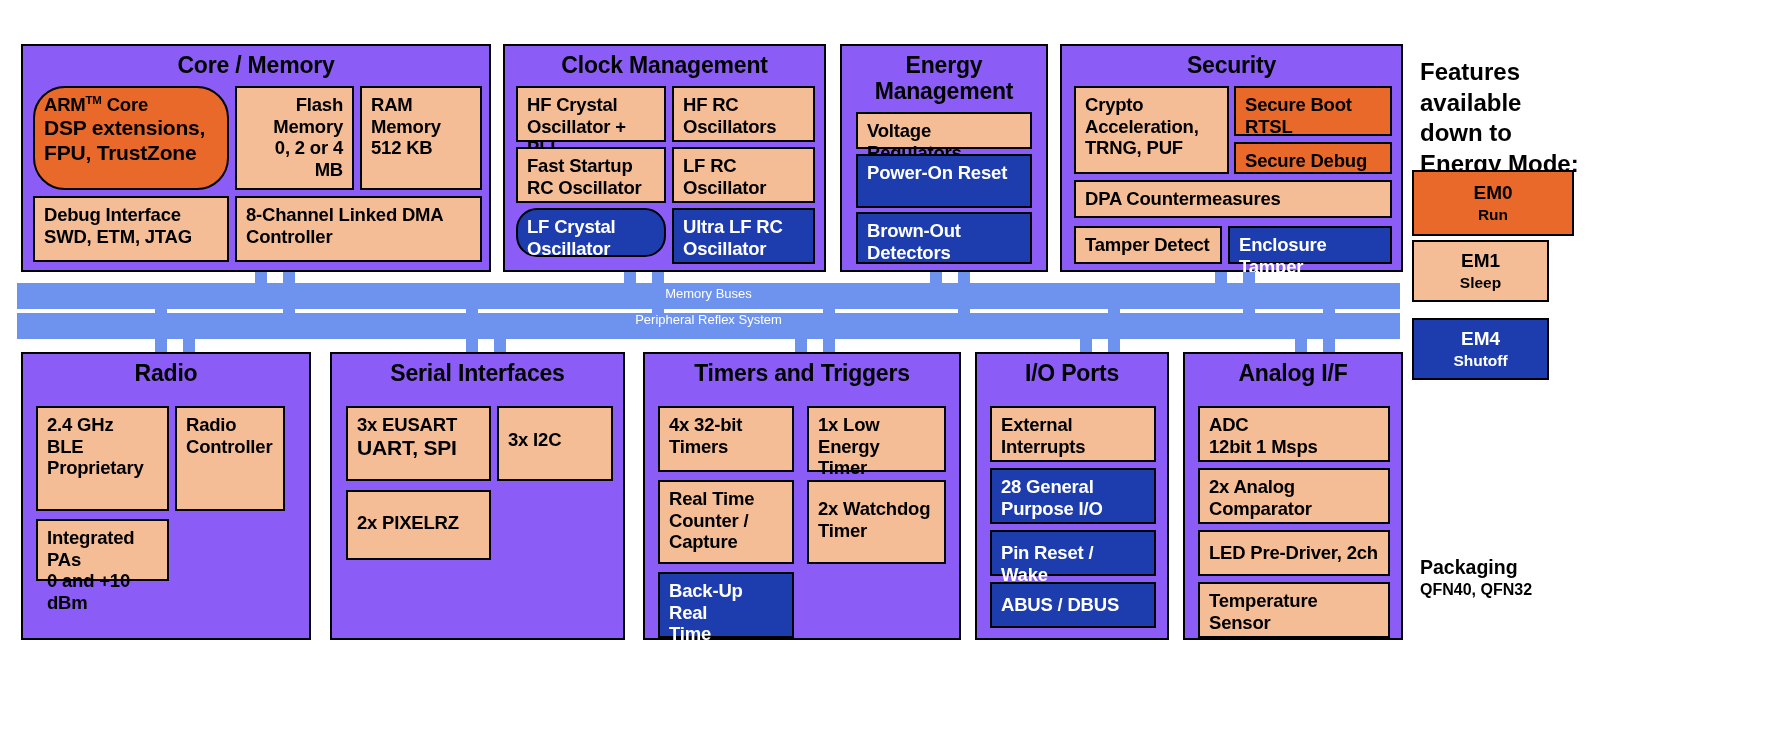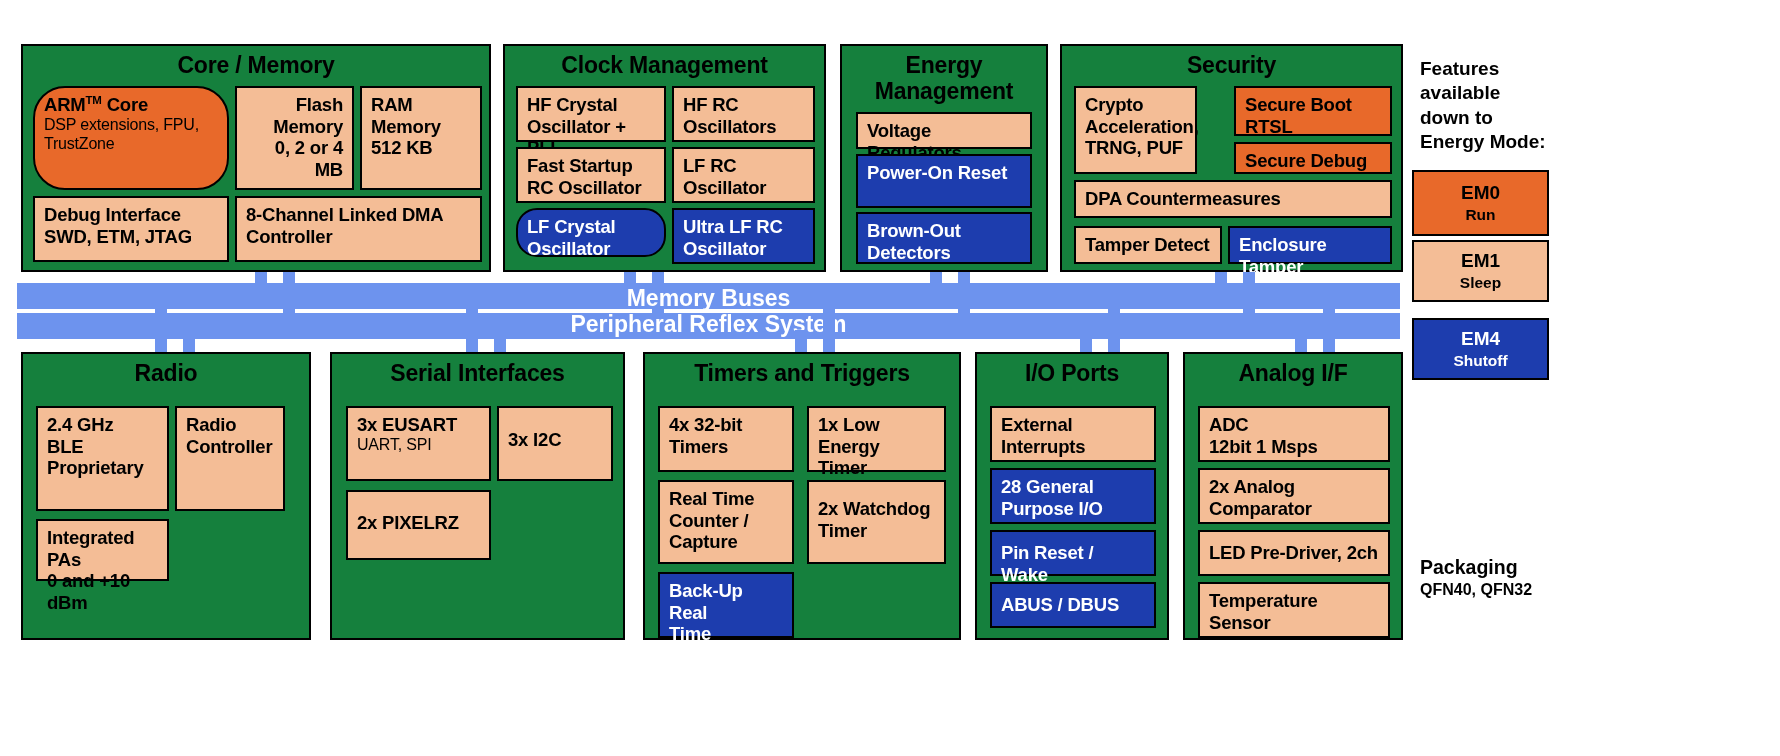--- a/index.html
+++ b/index.html
@@ -11,21 +11,21 @@
     width: 1780px;
     height: 756px;
     font-family: "Liberation Sans", sans-serif;
     position: relative;
     overflow: hidden;
   }
 
   
   .group {
     position: absolute;
-    background: #15803d;
+    background: #8b5cf6;
     border: 2px solid #000000;
     box-sizing: border-box;
   }
   .group-title {
     text-align: center;
     font-weight: bold;
     font-size: 23px;
     color: #000;
     line-height: 1.12;
     padding-top: 7px;
@@ -37,51 +37,51 @@
     padding: 6px 9px;
     font-weight: bold;
     font-size: 18.5px;
     line-height: 1.17;
     color: #000;
     position: absolute;
     letter-spacing: -0.2px;
   }
   .cell .sub {
     display: block;
-    font-size: 16px;
-    font-weight: normal;
+    font-size: 21px;
+    font-weight: bold;
     line-height: 1.18;
   }
   .em0  { background: #e8692a; color: #000; }
   .em1  { background: #f4bd96; color: #000; }
   .em4  { background: #1d3dae; color: #ffffff; }
 
   
   .bus {
     position: absolute;
     background: #6d93ee;
   }
   .bus-label {
     position: absolute;
     color: #ffffff;
-    font-weight: bold;
-    font-size: 23px;
+    font-weight: normal;
+    font-size: 13px;
     text-align: center;
     line-height: 1;
   }
   .stub {
     position: absolute;
     background: #6d93ee;
   }
 
   
   .legend-text {
     position: absolute;
     font-weight: bold;
-    font-size: 19px;
+    font-size: 24px;
     line-height: 1.28;
     color: #000;
   }
   .legend-box {
     position: absolute;
     border: 2px solid #000;
     box-sizing: border-box;
     text-align: center;
     font-weight: bold;
     font-size: 19px;
@@ -186,21 +186,21 @@
   </div>
   <div class="cell em4" style="left:14px; top:166px; width:176px; height:52px;">
     <span>Brown-Out</span><br>
     <span>Detectors</span>
   </div>
 </div>
 
 <div class="group" style="left:1060px; top:44px; width:343px; height:228px;">
   <div class="group-title">Security</div>
 
-  <div class="cell em1" style="left:12px; top:40px; width:123px; height:88px;">
+  <div class="cell em1" style="left:12px; top:40px; width:155px; height:88px;">
     <span>Crypto</span><br>
     <span>Acceleration,</span><br>
     <span>TRNG, PUF</span>
   </div>
   <div class="cell em0" style="left:172px; top:40px; width:158px; height:50px;">
     <span>Secure Boot</span><br>
     <span>RTSL</span>
   </div>
   <div class="cell em0" style="left:172px; top:96px; width:158px; height:32px;">
     <span>Secure Debug</span>
@@ -342,21 +342,21 @@
   </div>
 </div>
 
 <div class="legend-text" style="left:1420px; top:57px; width:170px;">
   <span>Features</span><br>
   <span>available</span><br>
   <span>down to</span><br>
   <span>Energy Mode:</span>
 </div>
 
-<div class="legend-box em0" style="left:1412px; top:170px; width:137px; height:66px;text-align:right;">
+<div class="legend-box em0" style="left:1412px; top:170px; width:162px; height:66px;text-align:right;">
   <span>EM0</span>
   <span class="sub">Run</span>
 </div>
 
 <div class="legend-box em1" style="left:1412px; top:240px; width:137px; height:62px;">
   <span>EM1</span>
   <span class="sub">Sleep</span>
 </div>
 
 <div class="legend-box em4" style="left:1412px; top:318px; width:137px; height:62px;">

